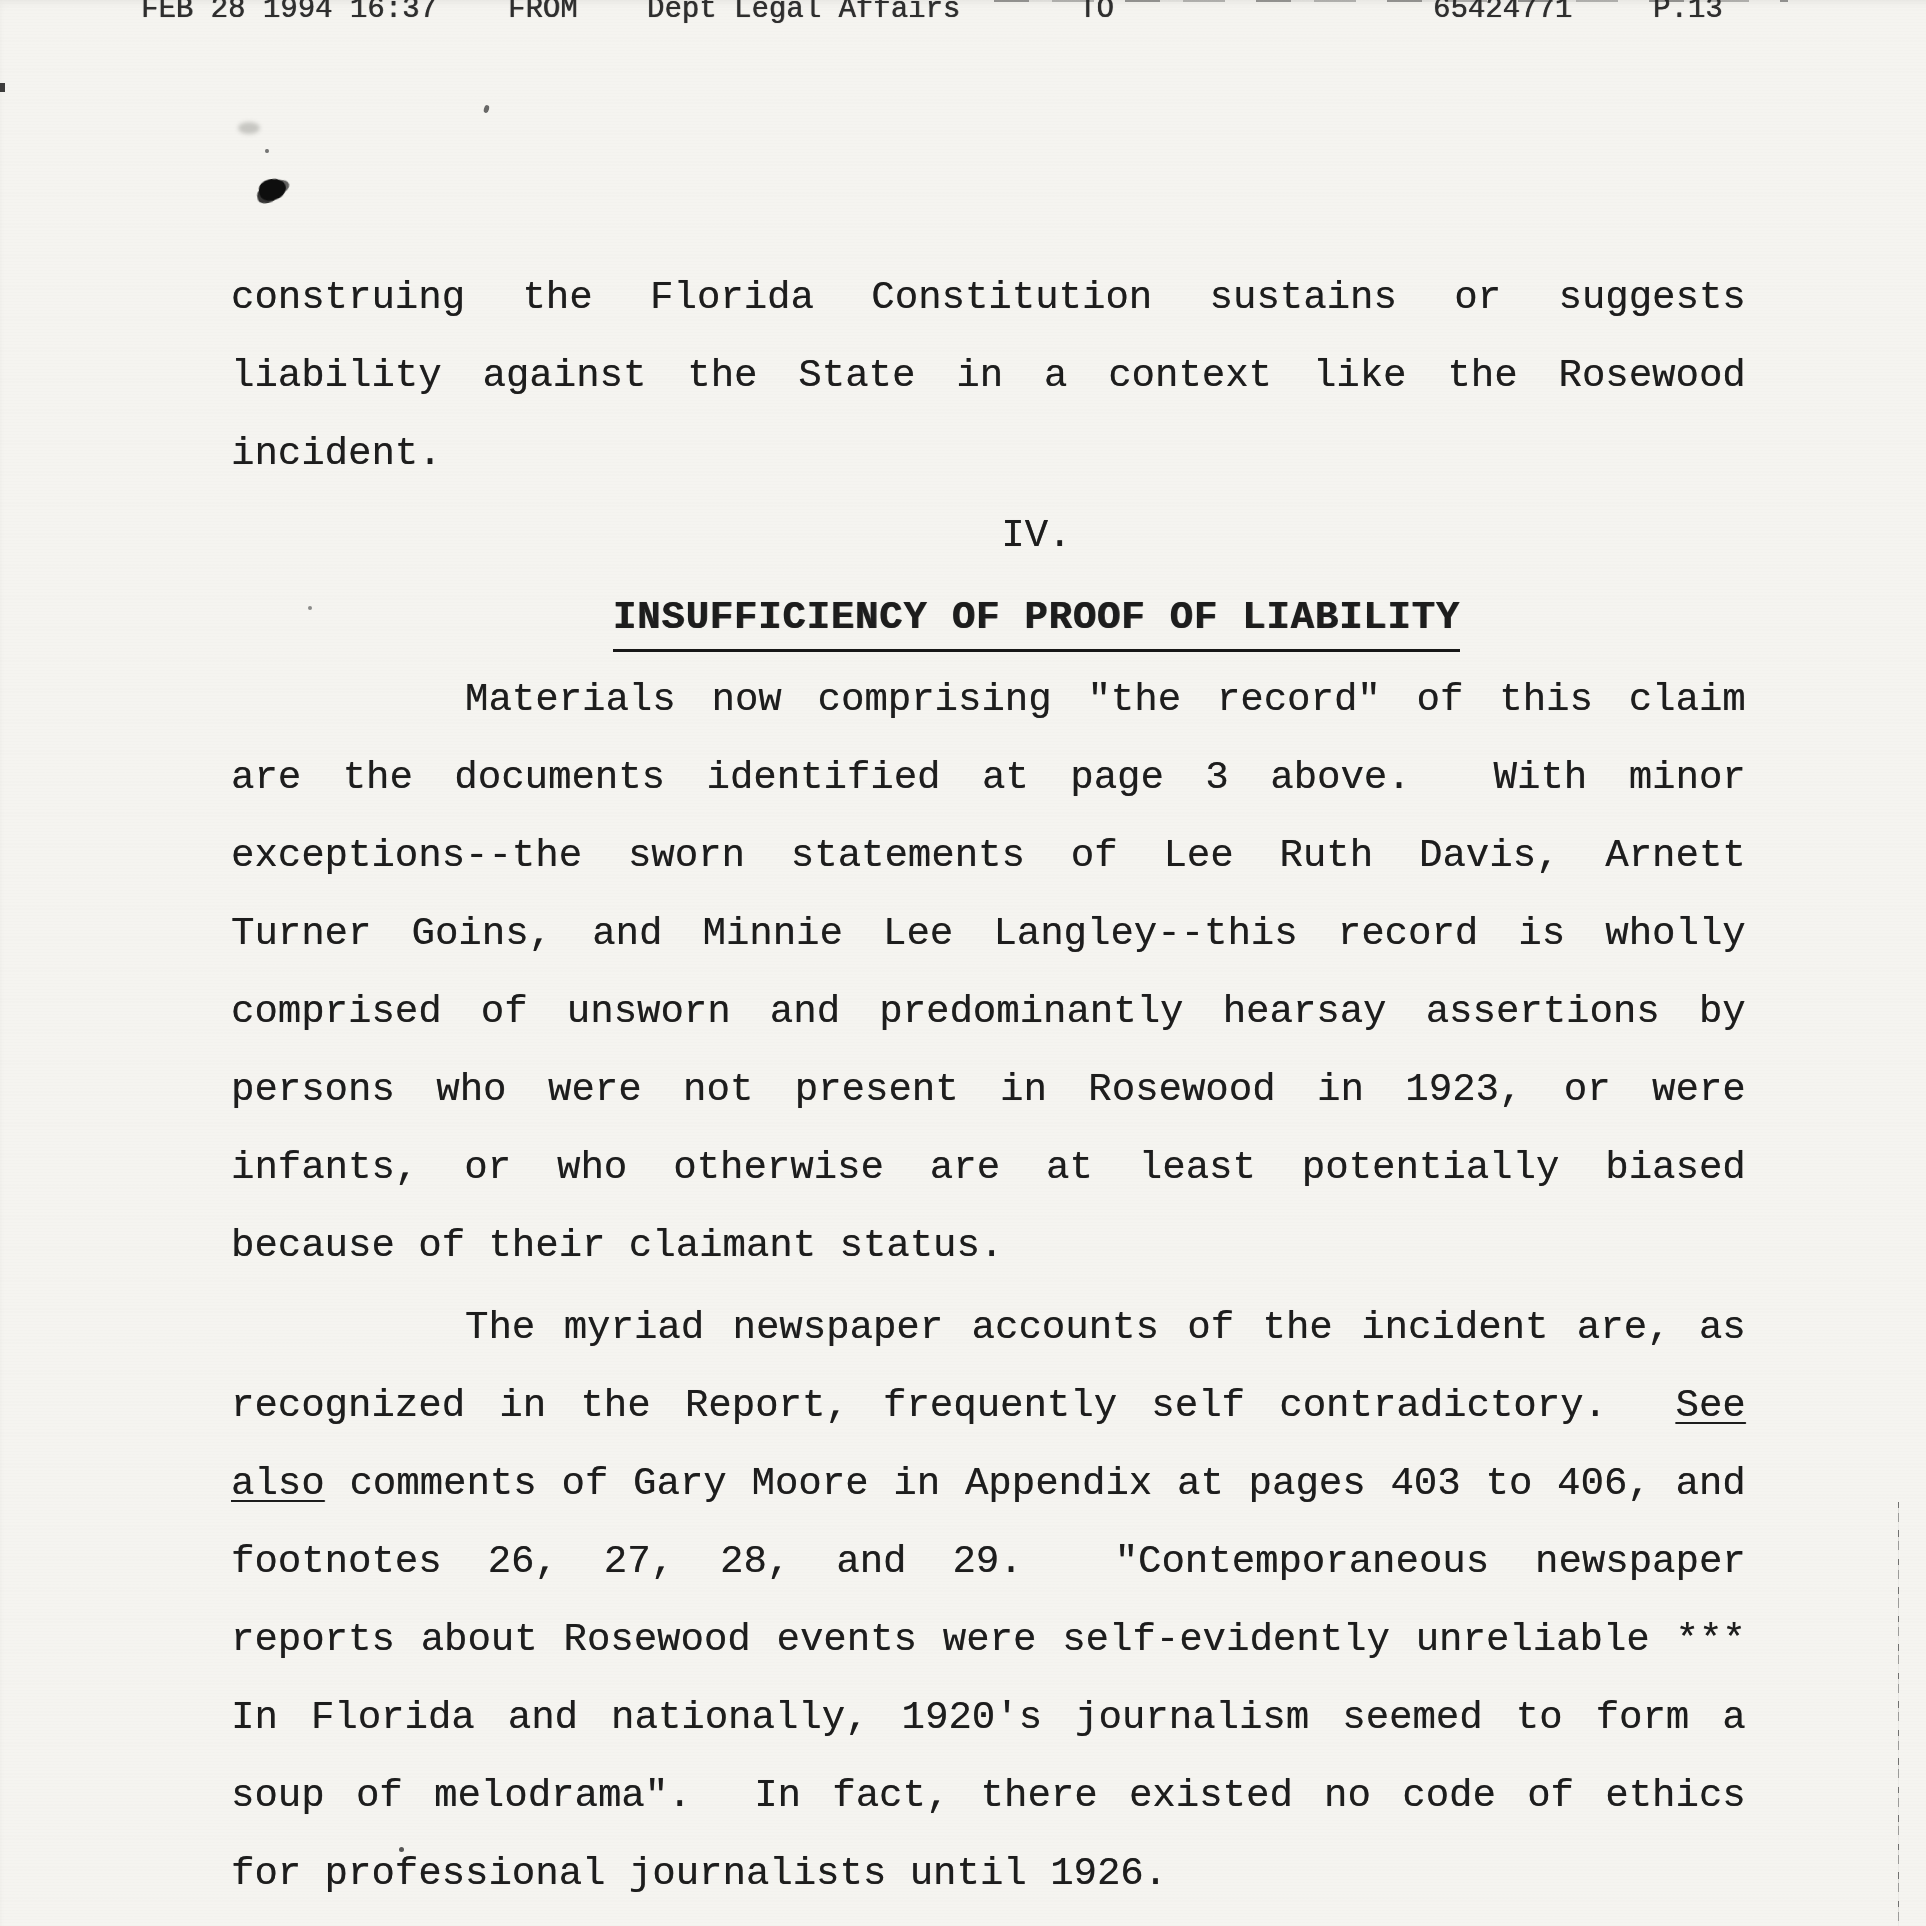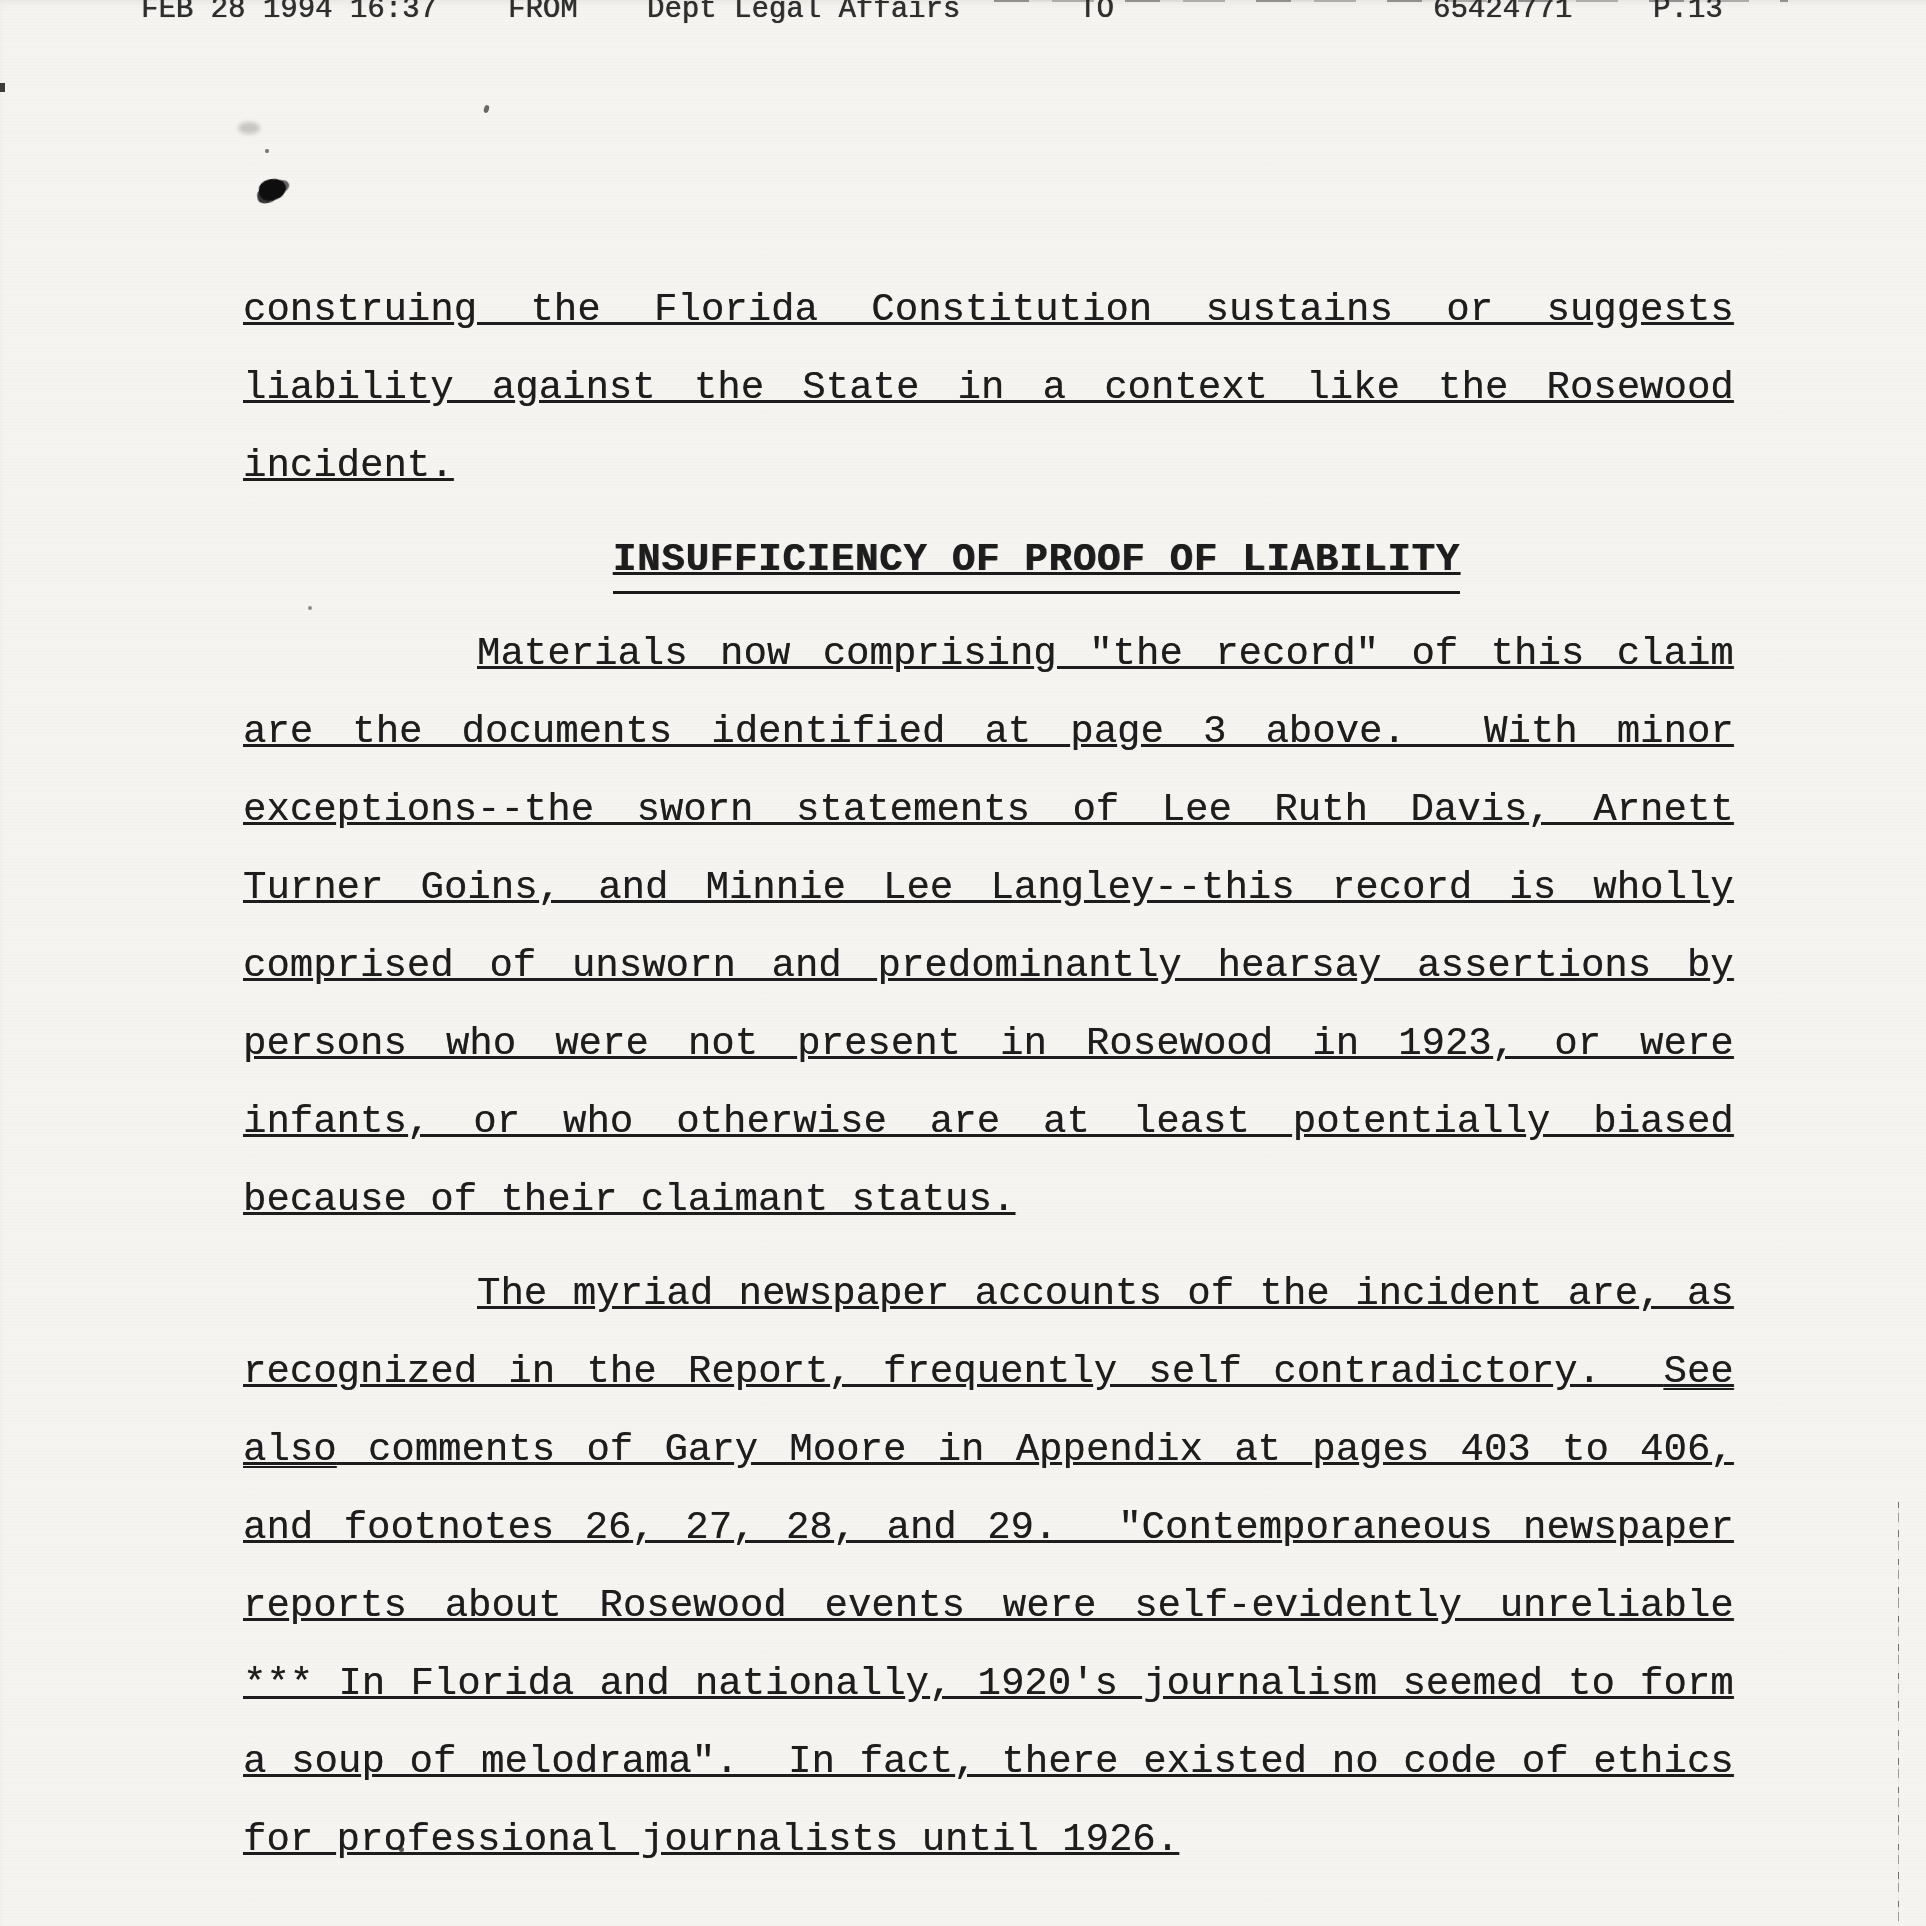--- a/index.html
+++ b/index.html
@@ -44,21 +44,21 @@
   
   .content {
     position: absolute;
     left: 227px; top: 255px;
     width: calc(65ch + 1.5px);
     font-size: 39px;
     line-height: 78px;
     text-align: justify;
     text-shadow: 0.2px 0 0 rgba(25,25,25,0.55), 0 0 0.8px rgba(25,25,25,0.22);
   }
-  .content p { margin: 16px; text-decoration: underline; }
+  .content p { margin: 4px; }
   .content p.indent { text-indent: 10ch; }
   .content p.center { text-align: center; text-indent: 0; padding-left: 96px; }
   .heading-text {
     font-weight: bold;
     letter-spacing: 0.8px;
     border-bottom: 3.1px solid #181818;
     padding-bottom: 9px;
     text-shadow: 0.8px 0 0 rgba(10,10,10,0.75), 0 0 0.8px rgba(25,25,25,0.3);
   }
   .u {
@@ -109,20 +109,21 @@
     <span class="fh-date">FEB 28 1994 16:37</span>
     <span class="fh-from">FROM</span>
     <span class="fh-sender">Dept Legal Affairs</span>
     <span class="fh-to">TO</span>
     <span class="fh-num">65424771</span>
     <span class="fh-page">P.13</span>
   </div>
 
   <div class="content">
     <p>construing the Florida Constitution sustains or suggests liability against the State in a context like the Rosewood incident.</p>
+    <p class="center">IV.</p>
     <p class="center"><span class="heading-text">INSUFFICIENCY OF PROOF OF LIABILITY</span></p>
     <p class="indent">Materials now comprising "the record" of this claim are the documents identified at page 3 above.&nbsp; With minor exceptions--the sworn statements of Lee Ruth Davis, Arnett Turner Goins, and Minnie Lee Langley--this record is wholly comprised of unsworn and predominantly hearsay assertions by persons who were not present in Rosewood in 1923, or were infants, or who otherwise are at least potentially biased because of their claimant status.</p>
     <p class="indent"><span>The myriad newspaper accounts of the incident are, as recognized in the Report, frequently self contradictory.&nbsp; </span><span class="u">See</span><span> </span><span class="u">also</span><span> comments of Gary Moore in Appendix at pages 403 to 406, and footnotes 26, 27, 28, and 29.&nbsp; "Contemporaneous newspaper reports about Rosewood events were self-evidently unreliable *** In Florida and nationally, 1920's journalism seemed to form a soup of melodrama".&nbsp; In fact, there existed no code of ethics for professional journalists until 1926.</span></p>
 
   </div>
 
   <div class="artifact ink-blot"></div>
   <div class="artifact smudge"></div>
   <div class="artifact speck-1"></div>
   <div class="artifact speck-2"></div>

